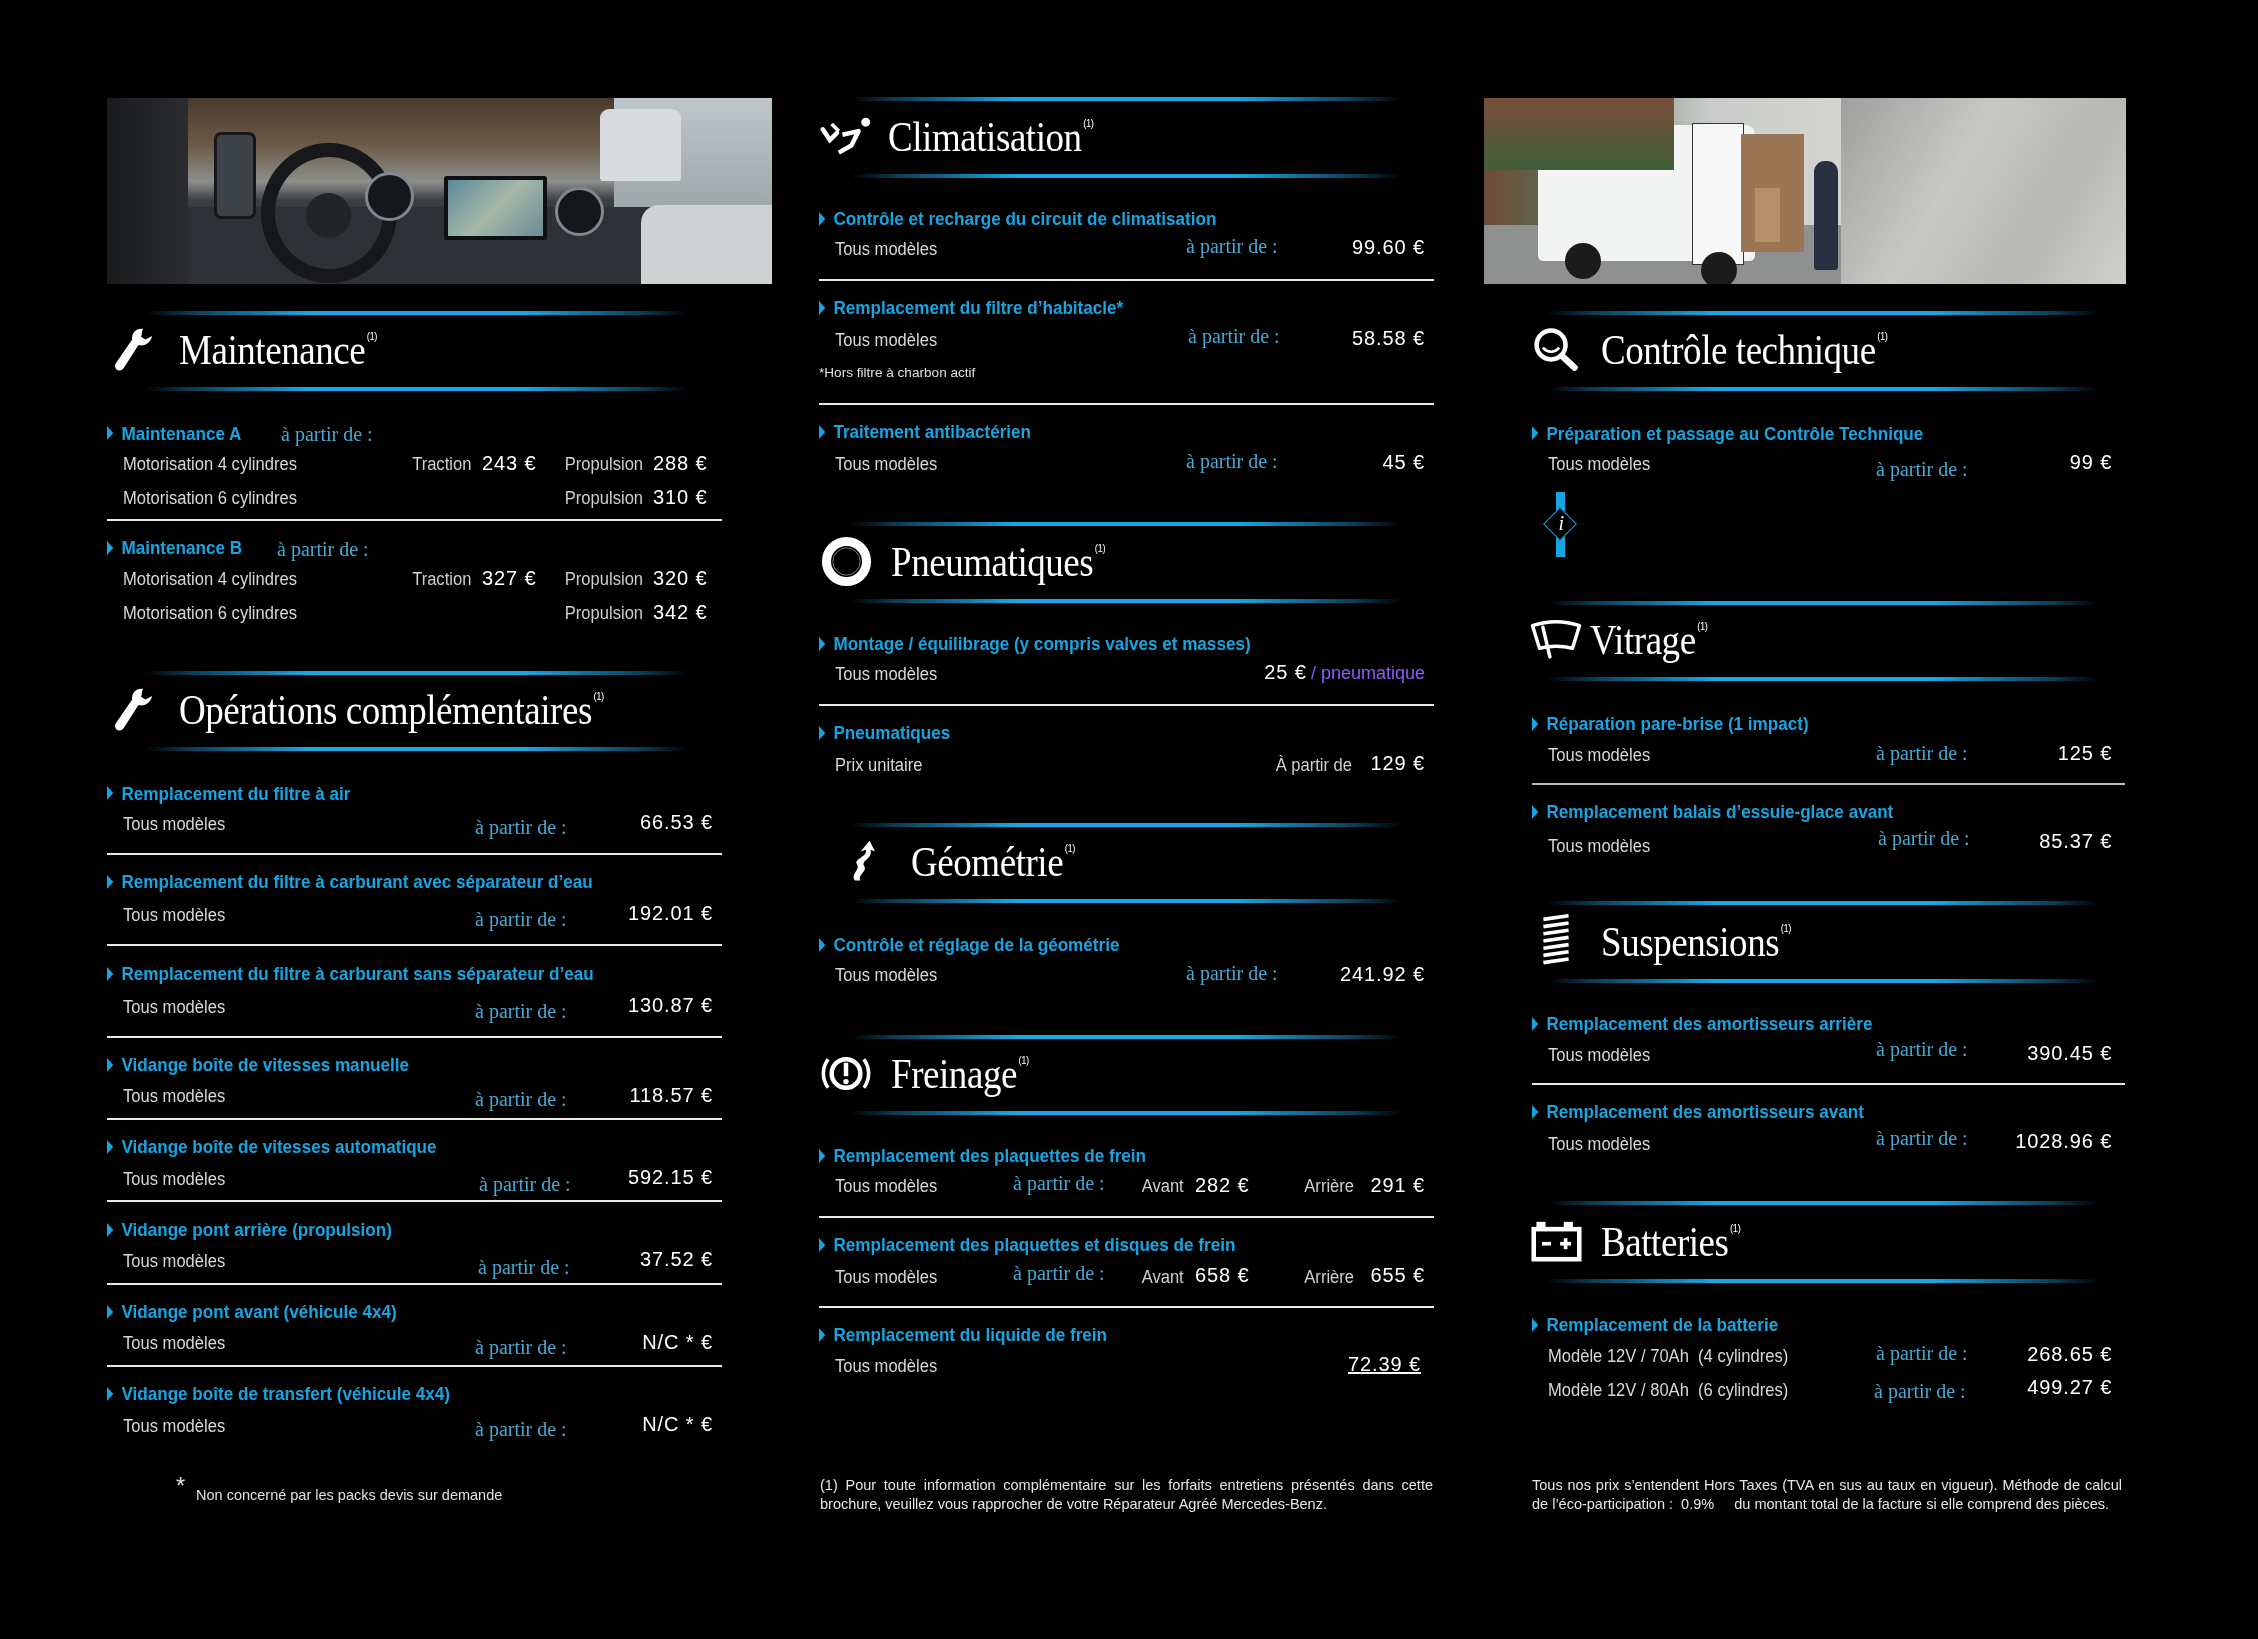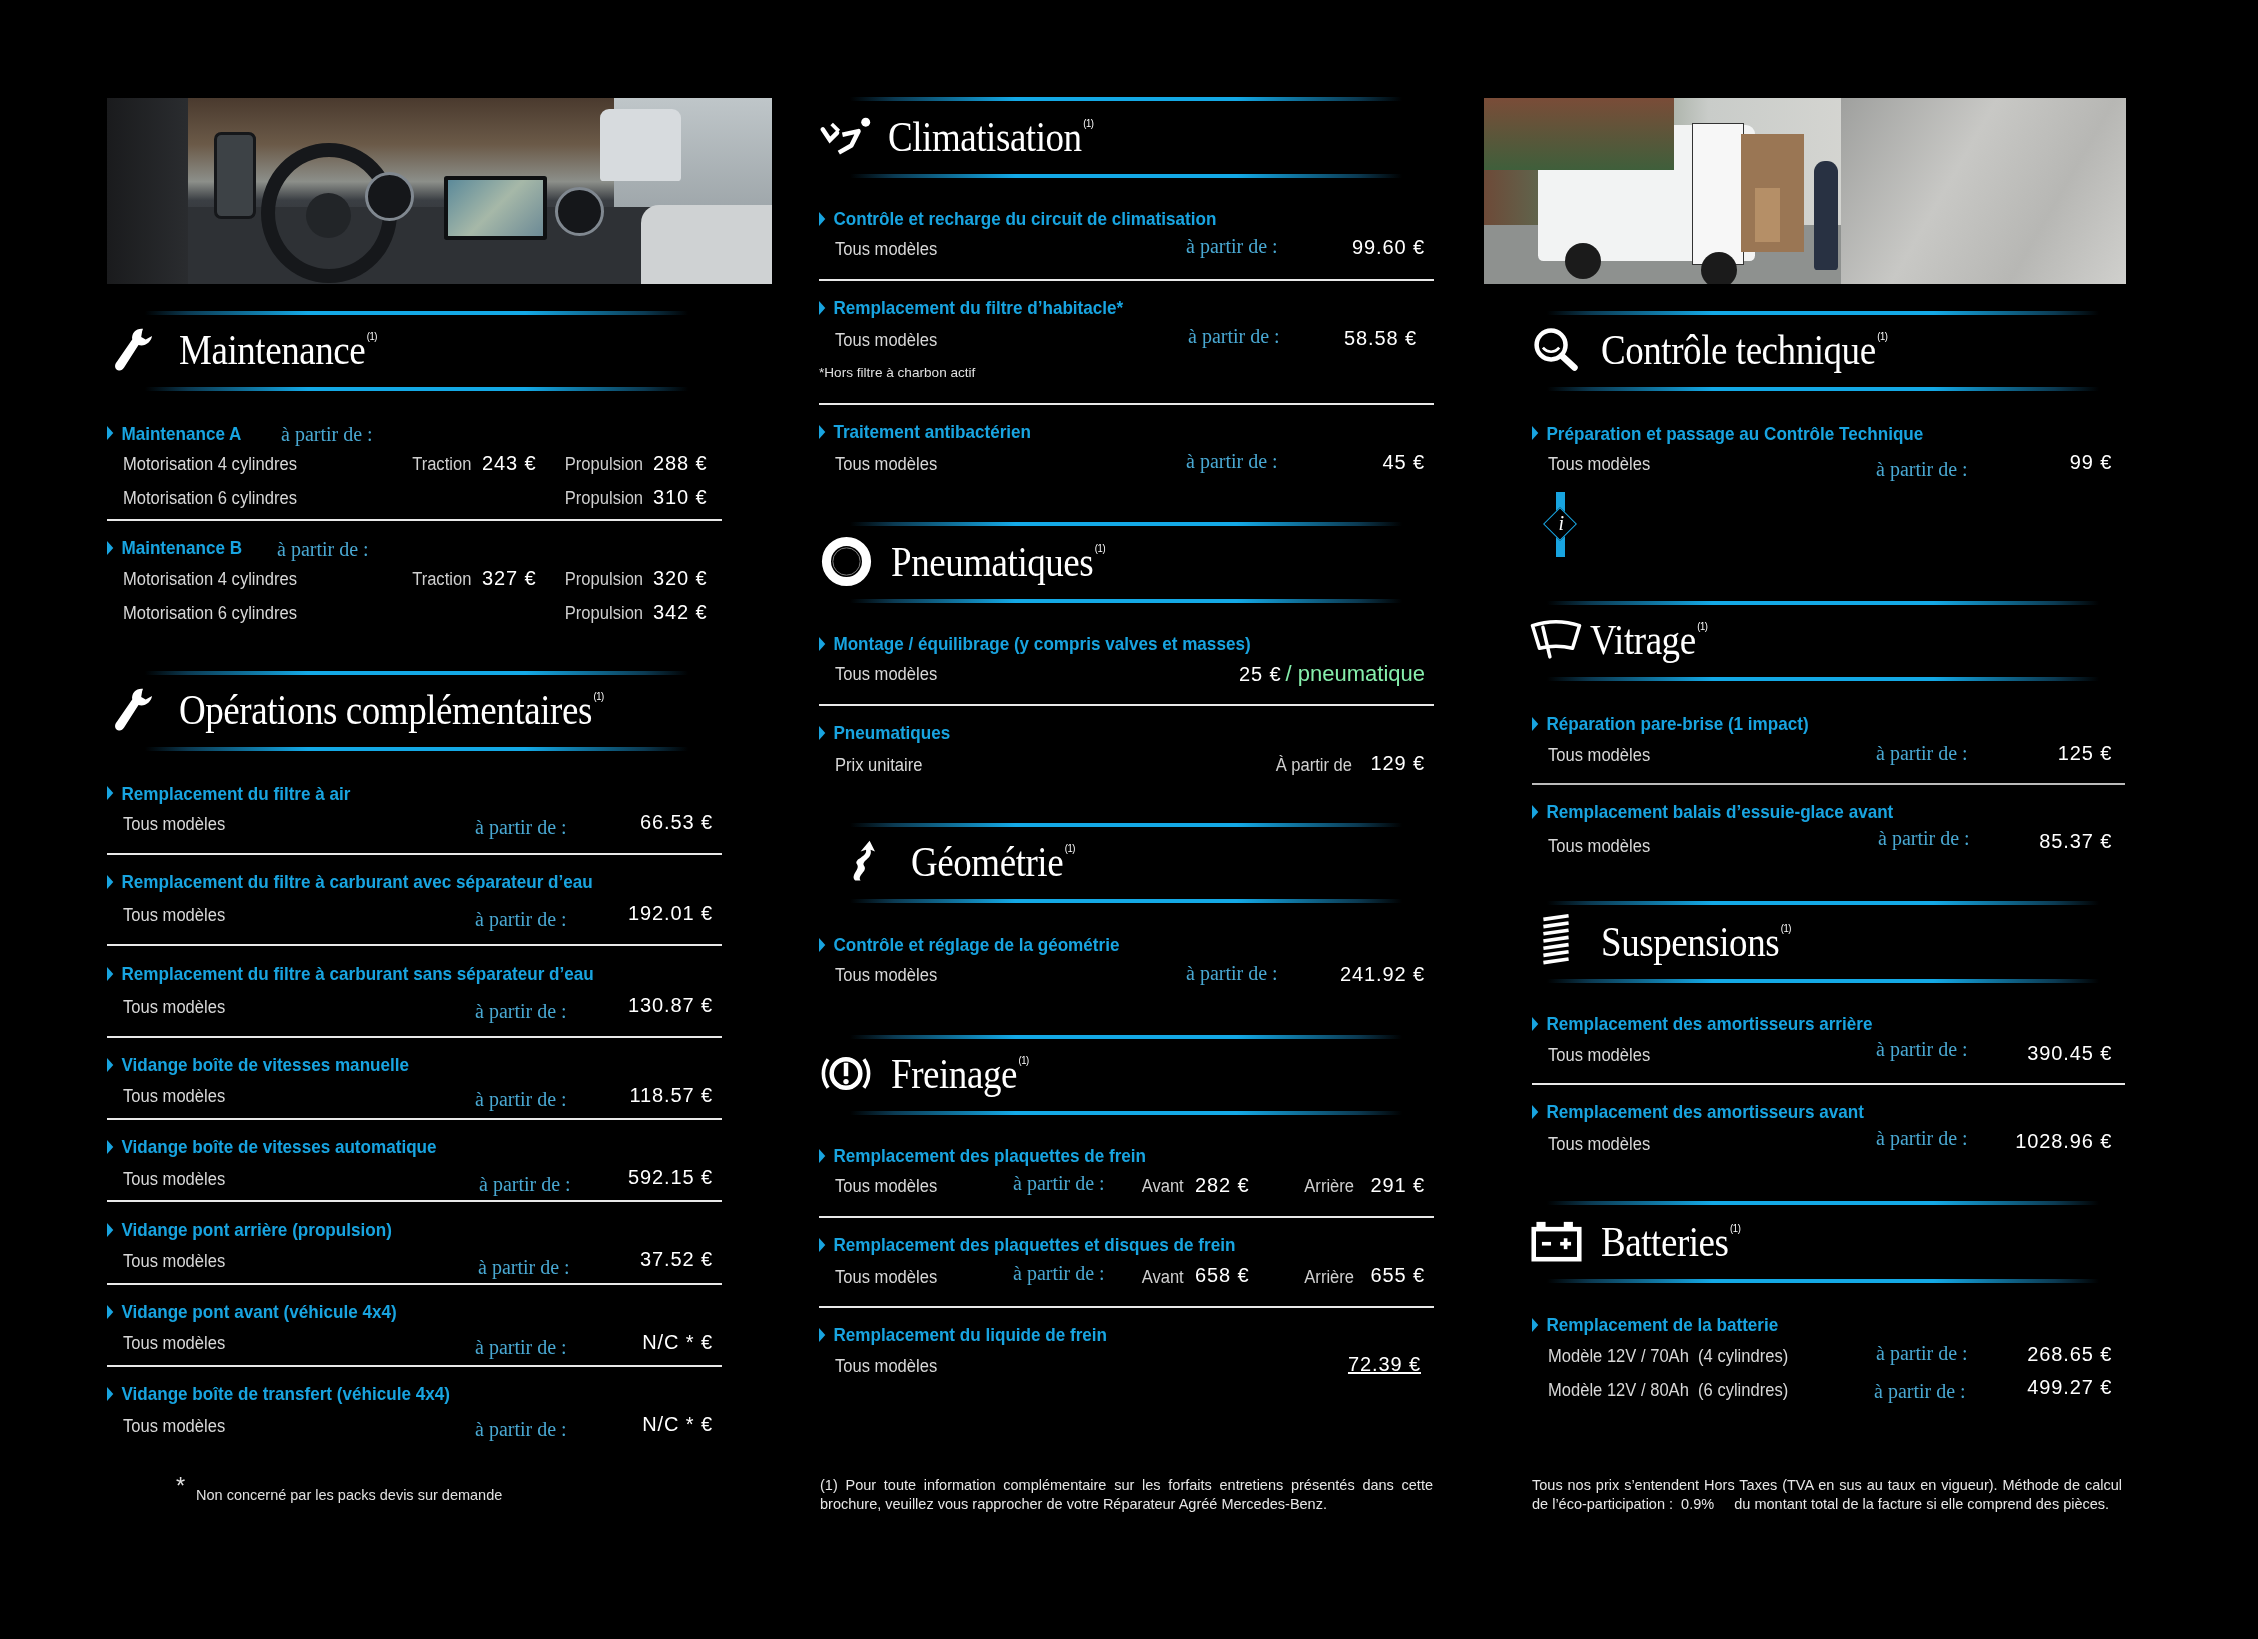--- a/index.html
+++ b/index.html
@@ -174,21 +174,21 @@
 
 <div class="section" style="left:819px; top:206px; width:615px; height:280px;">
   <div class="item-title" style="top:1.8px;">Contrôle et recharge du circuit de climatisation</div>
   <div class="sub" style="top:33px;">Tous modèles</div>
   <div class="apd" style="left:367px; top:29px;">à partir de :</div>
   <div class="price" style="right:0; top:30px; padding-right:9px;">99.60 €</div>
   <div class="sep" style="top:73px; width:615px;"></div>
   <div class="item-title" style="top:91px;">Remplacement du filtre d’habitacle*</div>
   <div class="sub" style="top:124px;">Tous modèles</div>
   <div class="apd" style="left:369px; top:119px;">à partir de :</div>
-  <div class="price" style="right:8px; top:121px; padding-right:9px;text-align:right;">58.58 €</div>
+  <div class="price" style="right:0; top:121px; padding-right:9px;text-align:right;">58.58 €</div>
   <div class="note" style="left:0; top:159px;">*Hors filtre à charbon actif</div>
   <div class="sep" style="top:197px; width:615px;"></div>
   <div class="item-title" style="top:215px;">Traitement antibactérien</div>
   <div class="sub" style="top:248px;">Tous modèles</div>
   <div class="apd" style="left:367px; top:244px;">à partir de :</div>
   <div class="price" style="right:0; top:245px; padding-right:9px;">45 €</div>
 </div>
 
 <div class="hline" style="left:850px; top:522px; width:552px;"></div>
 <div class="sec-head" style="left:819px; top:534px;">
@@ -202,21 +202,21 @@
     <span>Pneumatiques</span><span class="sup">(1)</span>
   </div>
 </div>
 <div class="hline" style="left:850px; top:599px; width:552px;"></div>
 
 <div class="section" style="left:819px; top:631px; width:615px; height:145px;">
   <div class="item-title" style="top:1.8px;">Montage / équilibrage (y compris valves et masses)</div>
   <div class="sub" style="top:33px;">Tous modèles</div>
   <div style="position:absolute; right:9px; top:30px; white-space:nowrap;">
     <span class="price" style="position:static;">25 €</span>
-    <span style="font-size:22px; color:#86efac;">/ pneumatique</span>
+    <span style="font-size:18px; color:#8b5cf6;">/ pneumatique</span>
   </div>
   <div class="sep" style="top:73px; width:615px;"></div>
   <div class="item-title" style="top:91px;">Pneumatiques</div>
   <div class="sub" style="top:124px;">Prix unitaire</div>
   <div class="lbl" style="left:450px; top:124px;">À partir de</div>
   <div class="price" style="right:0; top:121px; padding-right:9px;">129 €</div>
 </div>
 
 <div class="hline" style="left:850px; top:823px; width:552px;"></div>
 <div class="sec-head" style="left:839px; top:834px;">

